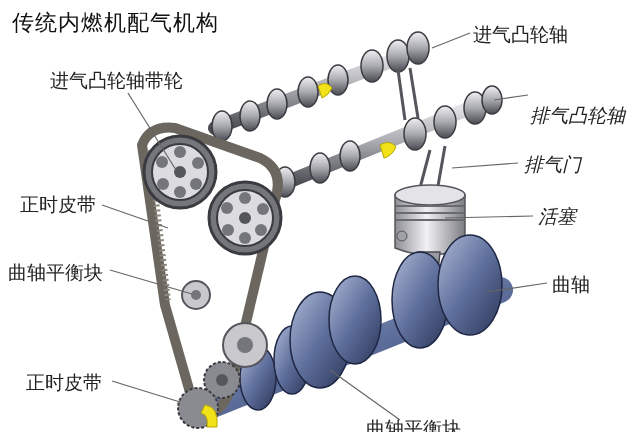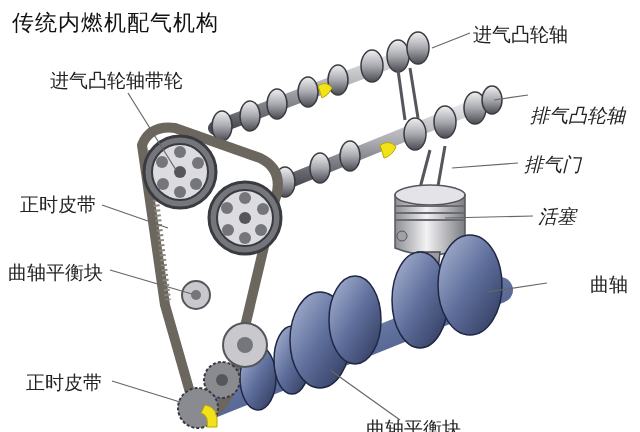--- a/index.html
+++ b/index.html
@@ -152,18 +152,18 @@
     <line x1="330" y1="370" x2="400" y2="420"></line>
   </g>
 </svg>
 
 <div class="title">传统内燃机配气机构</div>
 
 <div class="label" style="left:473px; top:22px;">进气凸轮轴</div>
 <div class="label" style="left:530px; top:103px;font-style:italic;">排气凸轮轴</div>
 <div class="label" style="left:524px; top:152px;font-style:italic;">排气门</div>
 <div class="label" style="left:538px; top:204px;font-style:italic;">活塞</div>
-<div class="label" style="left:552px; top:272px;margin-left:38px;">曲轴</div>
+<div class="label" style="left:552px; top:272px;">曲轴</div>
 <div class="label" style="left:50px; top:68px;">进气凸轮轴带轮</div>
 <div class="label" style="left:20px; top:192px;">正时皮带</div>
 <div class="label" style="left:8px; top:260px;">曲轴平衡块</div>
 <div class="label" style="left:26px; top:370px;">正时皮带</div>
 <div class="label" style="left:366px; top:416px;">曲轴平衡块</div>
 
 </body></html>

